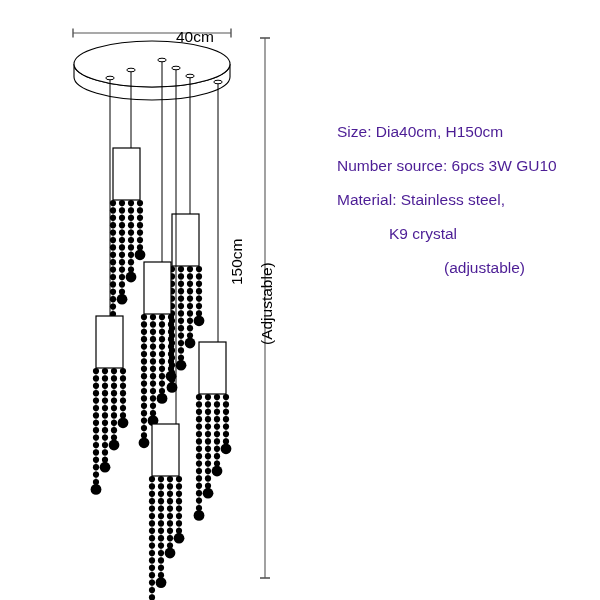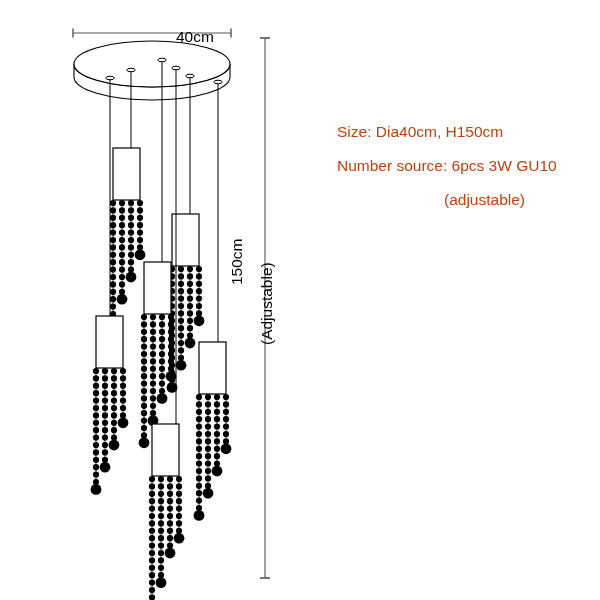--- a/index.html
+++ b/index.html
@@ -25,21 +25,21 @@
   }
   .spec-list {
     position: absolute;
     left: 337px;
     top: 124px;
     width: 250px;
   }
   .spec-line {
     font-family: "Liberation Sans", sans-serif;
     font-size: 15.5px;
-    color: #c2410c;
+    color: #4c1d95;
     line-height: 1;
     white-space: pre;
     margin-bottom: 18.5px;
   }
   .spec-line.indent-1 { padding-left: 52px; }
   .spec-line.indent-2 { padding-left: 107px; }
   .dim-label {
     position: absolute;
     font-family: "Liberation Sans", sans-serif;
     font-size: 15.5px;
@@ -461,16 +461,18 @@
       </g>
   </svg>
 
   <div class="dim-label" id="dim-top-label">40cm</div>
   <div class="dim-label" id="dim-vert-label">150cm</div>
   <div class="dim-label" id="dim-adjustable-label">(Adjustable)</div>
 
   <div class="spec-list" id="spec-list">
       <div class="spec-line">Size: Dia40cm, H150cm</div>
       <div class="spec-line">Number source: 6pcs 3W GU10</div>
+      <div class="spec-line">Material: Stainless steel,</div>
+      <div class="spec-line indent-1">K9 crystal</div>
       <div class="spec-line indent-2">(adjustable)</div>
     </div>
 
 </div>
 
 </body></html>

